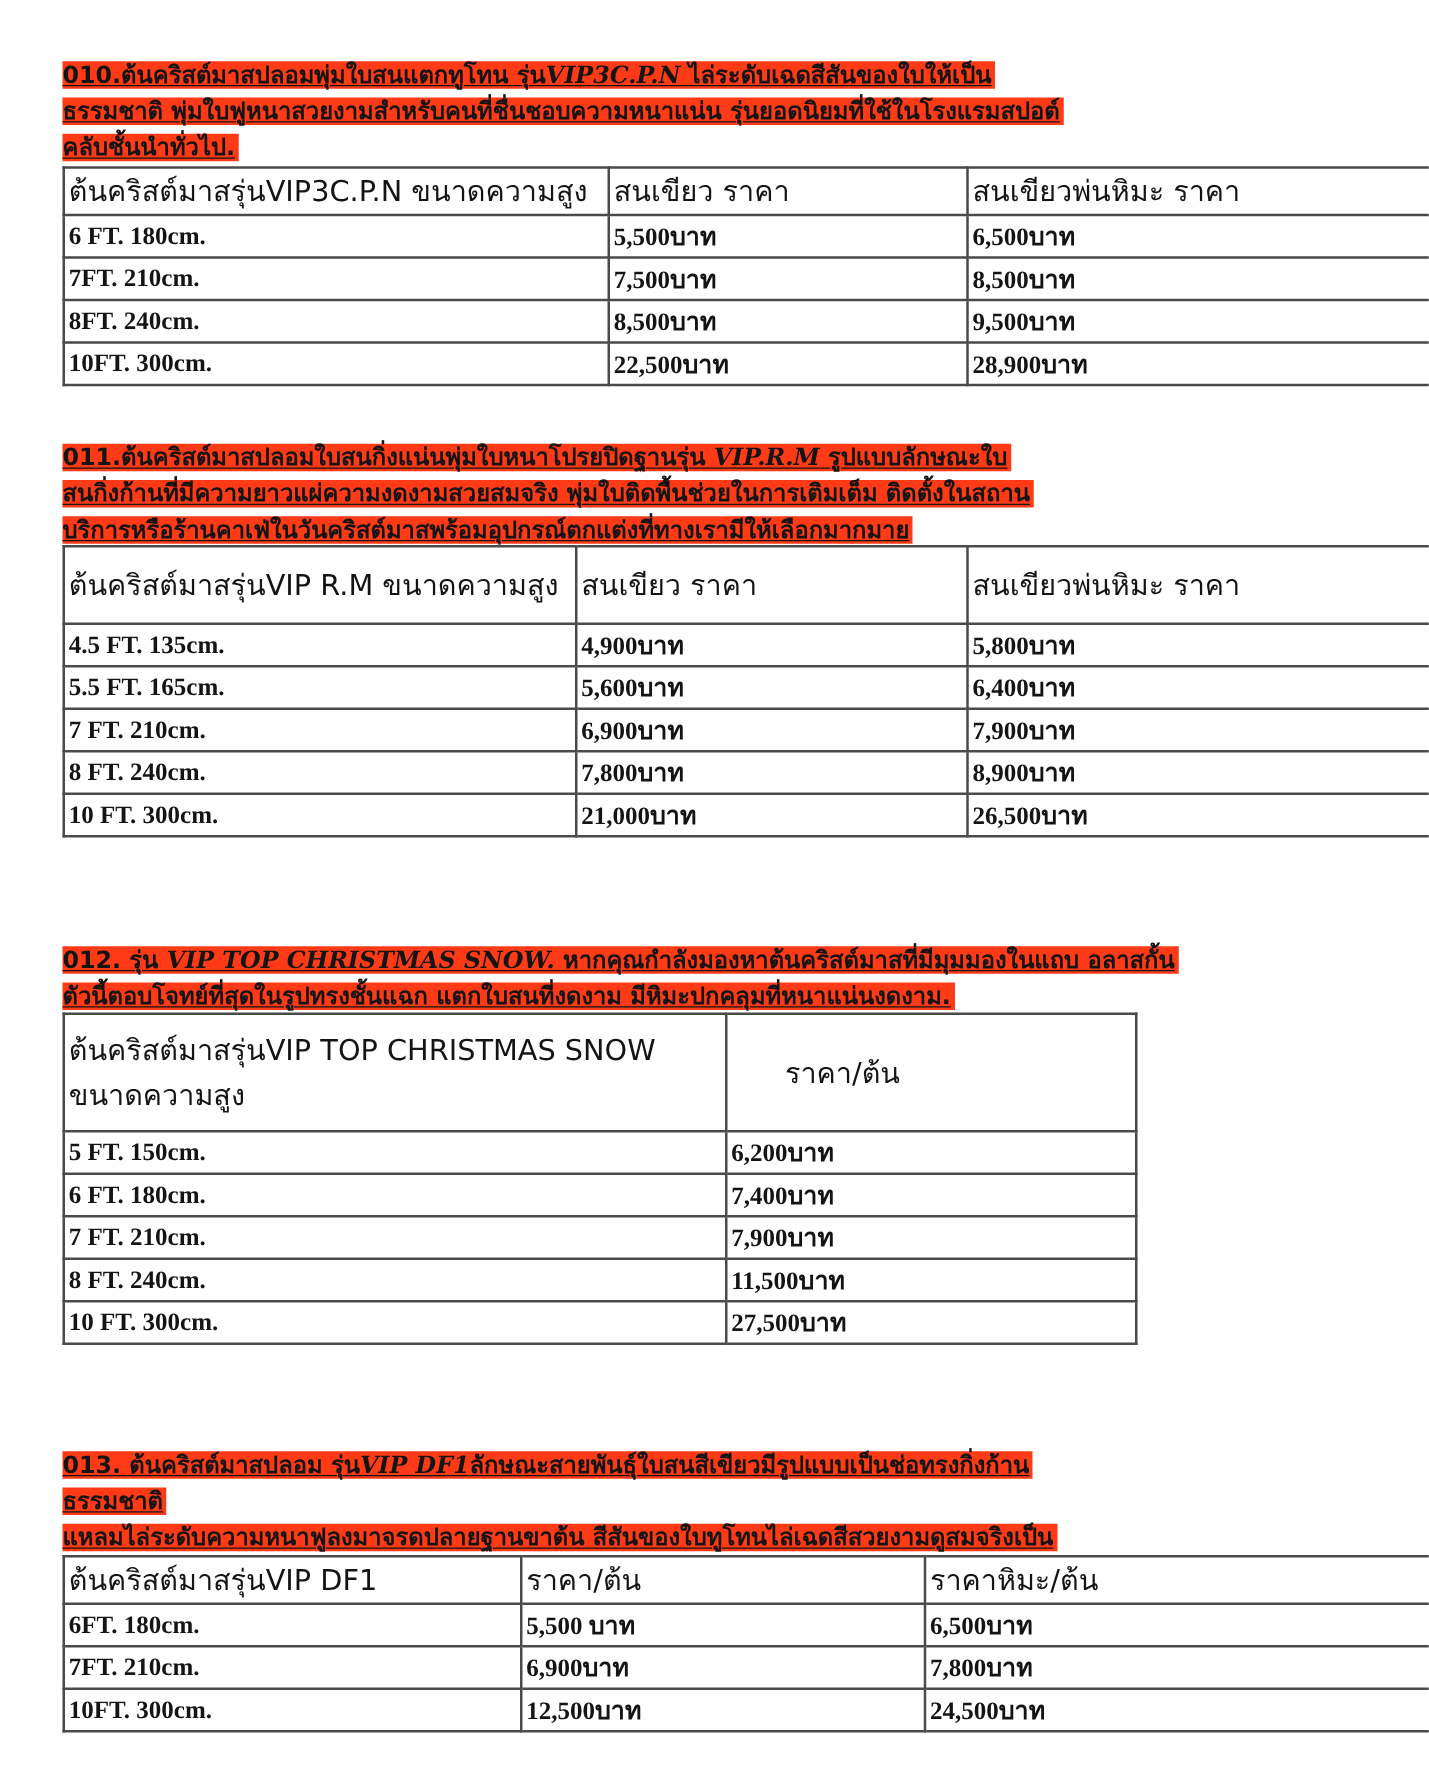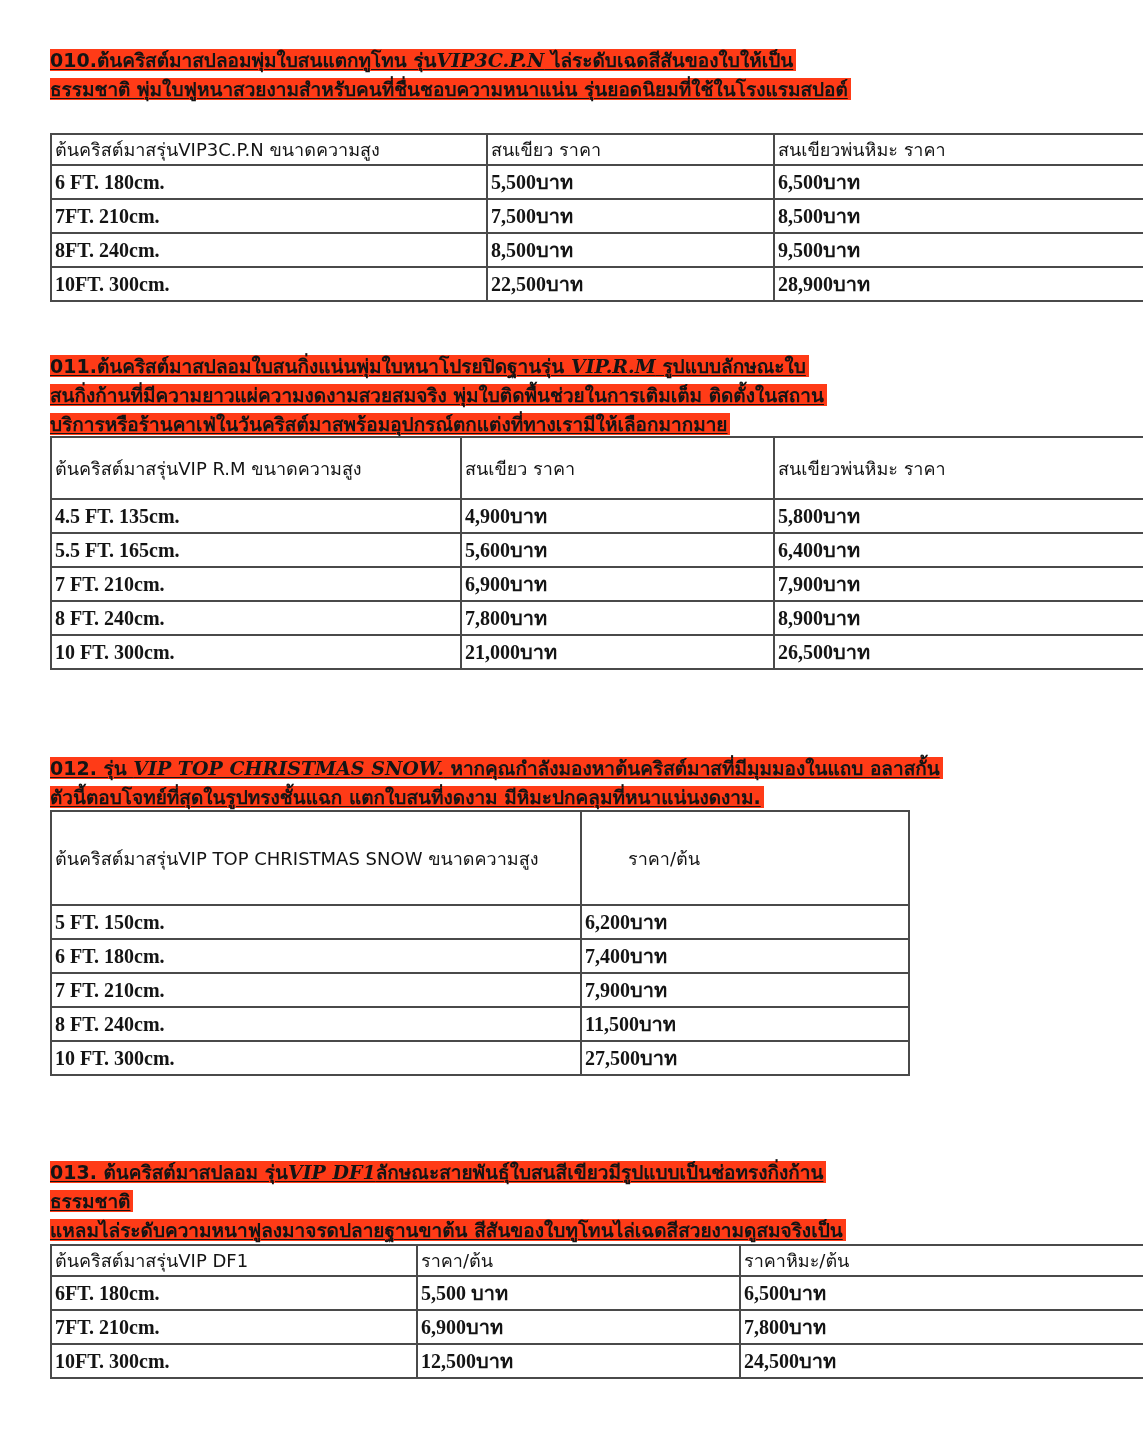--- a/index.html
+++ b/index.html
@@ -8,34 +8,35 @@
     font-family: "DejaVu Sans", sans-serif; color: #141414;
   }
   .section { position: absolute; left: 50px; }
   .hl-block { font-weight: bold; font-size: 19px; line-height: 29px; }
   .hl-line { display: block; }
   .hl { background: #ff3b17; text-decoration: underline; text-decoration-thickness: 1px; text-underline-offset: 2px; padding-right: 3px; }
   .hl .ital { font-style: italic; font-family: "DejaVu Serif", serif; }
   .hl .title-ital { }
   table { border-collapse: collapse; position: absolute; font-family: "Liberation Serif", serif; }
   td { border: 2px solid #4a4a4a; padding: 0 4px 0 3px; font-weight: bold; font-size: 20px; vertical-align: middle; white-space: nowrap; }
-  td.hdr { font-weight: normal; font-family: "DejaVu Sans", sans-serif; font-size: 18px; }
+  td.hdr { font-weight: normal; font-family: "DejaVu Sans", sans-serif; font-size: 23px; }
   .t1 td { height: 29px; }
   .t2 td { height: 31px; }
   .t2 tr.head td { height: 60px; }
   .t3 td { height: 31px; }
   .t3 tr.head td { height: 92px; white-space: normal; }
   .t4 td { height: 29px; }
 </style>
 </head>
 <body>
 
 <div class="section hl-block" style="top:46px;">
   <span class="hl-line"><span class="hl"><span class="title-ital">010.ต้นคริสต์มาสปลอมพุ่มใบสนแตกทูโทน รุ่น</span><span class="ital">VIP3C.P.N</span><span> ไล่ระดับเฉดสีสันของใบให้เป็น</span></span></span>
   <span class="hl-line"><span class="hl">ธรรมชาติ พุ่มใบฟูหนาสวยงามสำหรับคนที่ชื่นชอบความหนาแน่น รุ่นยอดนิยมที่ใช้ในโรงแรมสปอต์</span></span>
+  <span class="hl-line"><span class="hl">คลับชั้นนำทั่วไป.</span></span>
 </div>
 <table class="t1" style="left:50px; top:133px; width:1100px;">
   <colgroup>
       <col style="width:436px">
       <col style="width:287px">
       <col>
     </colgroup>
   <tbody>
       <tr class="head">
     <td class="hdr">ต้นคริสต์มาสรุ่นVIP3C.P.N ขนาดความสูง</td>

